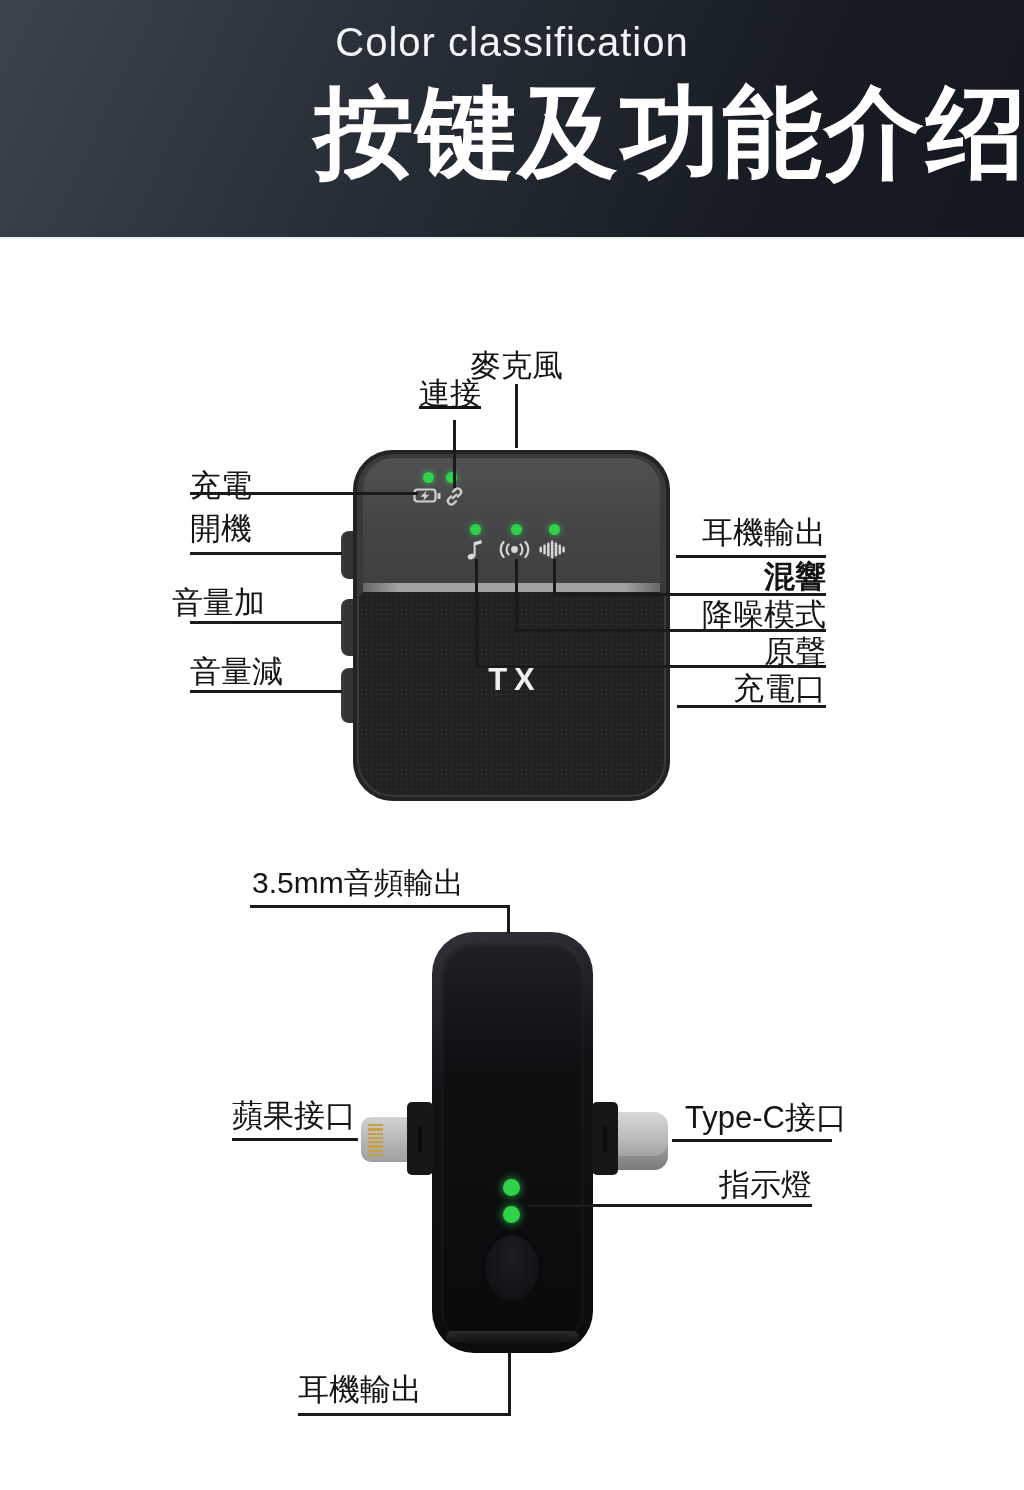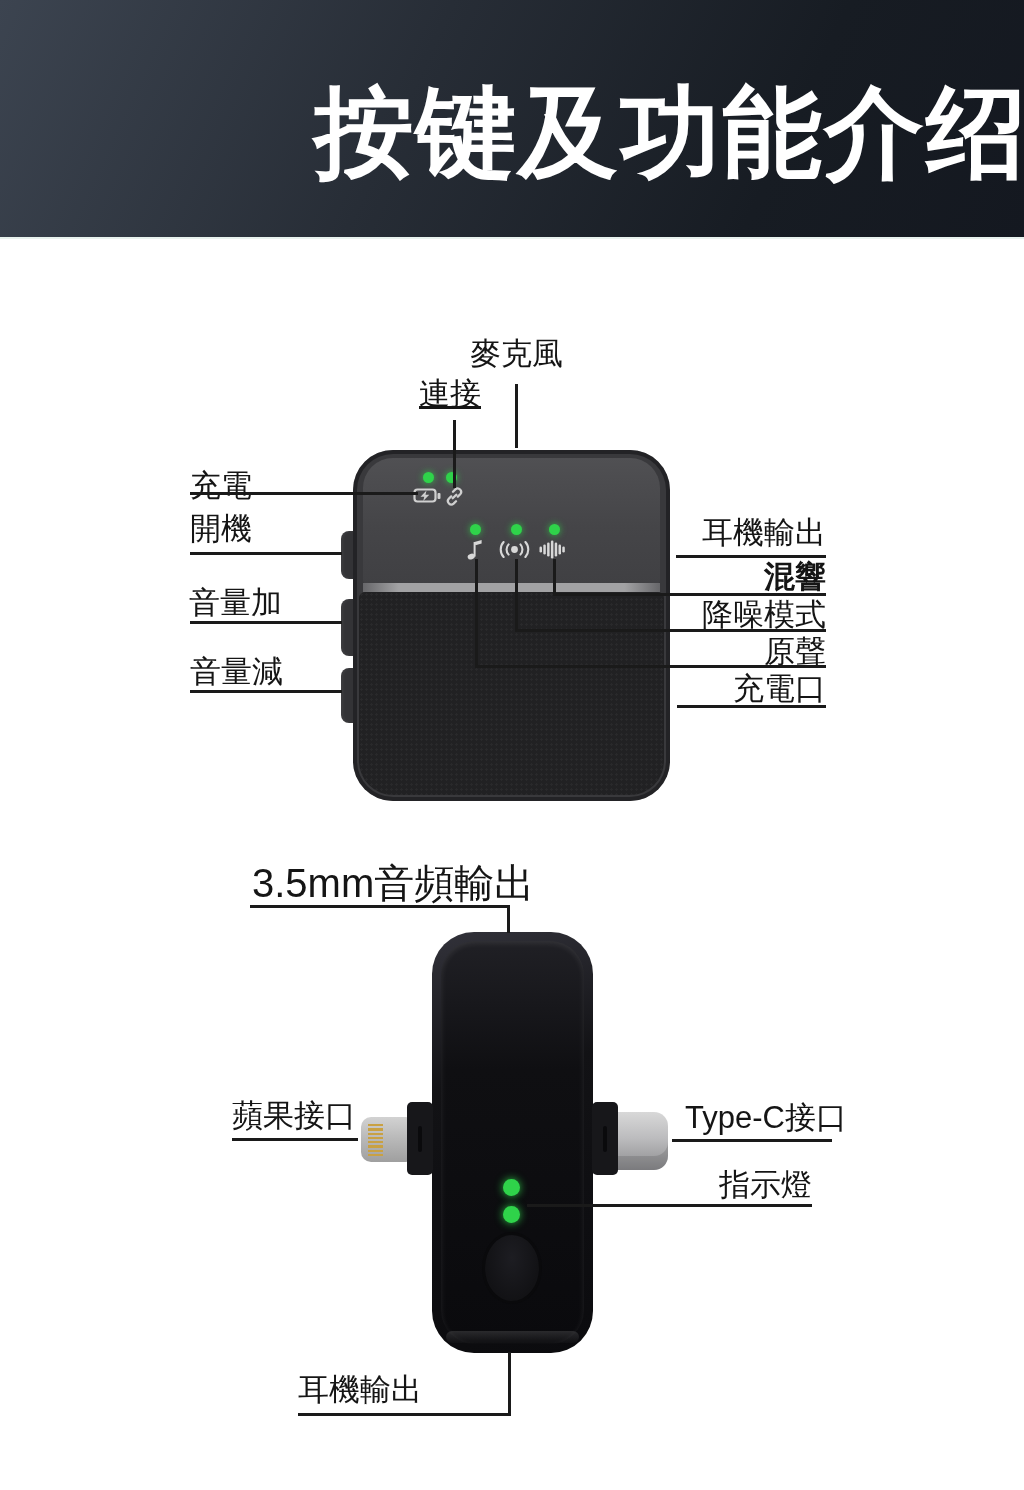--- a/index.html
+++ b/index.html
@@ -61,20 +61,21 @@
   .rx-button{position:absolute;left:482px;top:1232px;width:60px;height:72px;border-radius:50%;
           background:radial-gradient(ellipse at 50% 35%,#1d1d22 0%,#121215 70%);
           border:3px solid #0a0a0c;z-index:3;box-sizing:border-box;}
 </style>
 </head>
 <body>
 
 <div class="canvas">
 
   <div class="header">
+    <div class="header-sub">Color classification</div>
     <div class="header-title">按键及功能介绍</div>
   </div>
 
   <div class="tx-btn" style="top:531px;height:48px;"></div>
   <div class="tx-btn" style="top:599px;height:57px;"></div>
   <div class="tx-btn" style="top:668px;height:55px;"></div>
 
   <div class="tx-device">
     <div class="tx-top"></div>
     <div class="tx-band"></div>
@@ -117,27 +118,28 @@
         <rect x="0.5" y="6.5" width="2.5" height="6" rx="1.2"></rect>
         <rect x="4.3" y="4.5" width="2.5" height="10" rx="1.2"></rect>
         <rect x="8.1" y="2.5" width="2.5" height="14" rx="1.2"></rect>
         <rect x="11.9" y="0.5" width="2.5" height="18" rx="1.2"></rect>
         <rect x="15.7" y="2.5" width="2.5" height="14" rx="1.2"></rect>
         <rect x="19.5" y="4.5" width="2.5" height="10" rx="1.2"></rect>
         <rect x="23.3" y="6.5" width="2.5" height="6" rx="1.2"></rect>
       </g>
     </svg>
 
+    <div class="tx-label">TX</div>
   </div>
 
-  <div class="lbl" style="left:470px;top:337px;text-align:center;">麥克風</div>
+  <div class="lbl" style="left:470px;top:349px;text-align:center;">麥克風</div>
   <div class="lbl" style="left:419px;top:377px;text-decoration:underline;">連接</div>
   <div class="lbl" style="left:190px;top:469px;">充電</div>
   <div class="lbl" style="left:190px;top:512px;">開機</div>
-  <div class="lbl" style="left:189px;top:586px;">音量加</div>
+  <div class="lbl" style="left:172px;top:586px;">音量加</div>
   <div class="lbl" style="left:190px;top:655px;">音量減</div>
   <div class="lbl r" style="right:198px;top:516px;">耳機輸出</div>
   <div class="lbl r" style="right:198px;top:560px;font-weight:bold;">混響</div>
   <div class="lbl r" style="right:198px;top:598px;">降噪模式</div>
   <div class="lbl r" style="right:198px;top:635px;">原聲</div>
   <div class="lbl r" style="right:198px;top:672px;margin-left:44px;">充電口</div>
 
   <div class="vline" style="left: 515px; top: 384px; height: 64px; background: rgb(26, 26, 26);"></div>
   <div class="vline" style="left: 453px; top: 420px; height: 68px; background: rgb(26, 26, 26);"></div>
   <div class="hline" style="left: 190px; top: 492px; width: 228px; background: rgb(26, 26, 26);"></div>
@@ -164,21 +166,21 @@
     <div class="rx-slot"></div>
   </div>
   <div class="plug-lightning">
     <div class="pins"></div>
   </div>
   <div class="plug-typec"></div>
   <div class="led big" style="left: 503px; top: 1179px; background: rgb(47, 211, 74);"></div>
   <div class="led big" style="left: 503px; top: 1206px; background: rgb(47, 211, 74);"></div>
   <div class="rx-button"></div>
 
-  <div class="lbl" style="left:252px;top:866px;font-size:40px;">3.5mm音頻輸出</div>
+  <div class="lbl" style="left:252px;top:866px;font-size:30px;">3.5mm音頻輸出</div>
   <div class="lbl" style="left:232px;top:1099px;">蘋果接口</div>
   <div class="lbl" style="left:685px;top:1101px;">Type-C接口</div>
   <div class="lbl" style="left:719px;top:1168px;">指示燈</div>
   <div class="lbl" style="left:298px;top:1373px;">耳機輸出</div>
 
   <div class="hline" style="left: 250px; top: 905px; width: 260px; background: rgb(26, 26, 26);"></div>
   <div class="vline" style="left: 507px; top: 905px; height: 28px; background: rgb(26, 26, 26);"></div>
   <div class="hline" style="left: 232px; top: 1138px; width: 126px; background: rgb(26, 26, 26);"></div>
   <div class="hline" style="left: 672px; top: 1139px; width: 160px; background: rgb(26, 26, 26);"></div>
   <div class="hline" style="left: 527px; top: 1204px; width: 285px; background: rgb(26, 26, 26);"></div>

